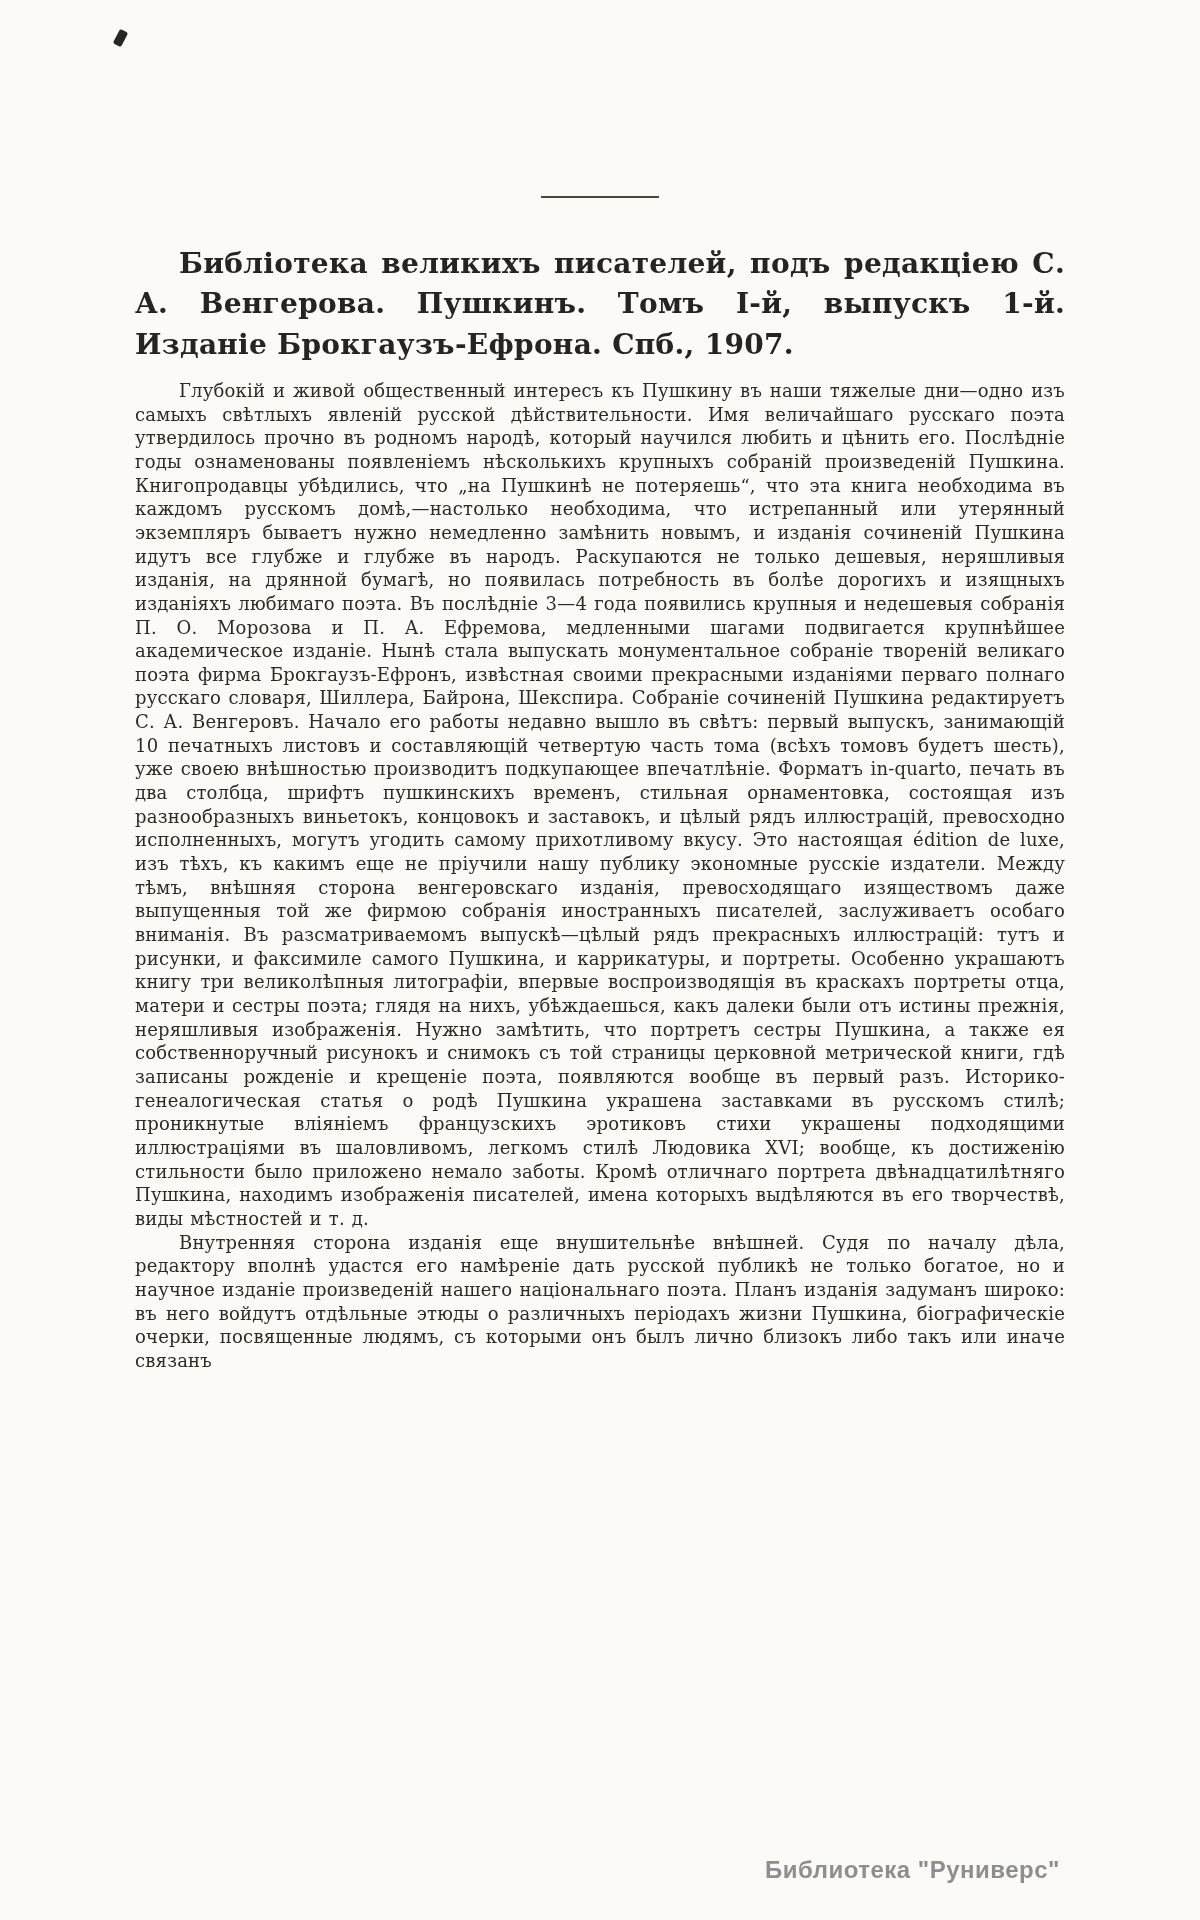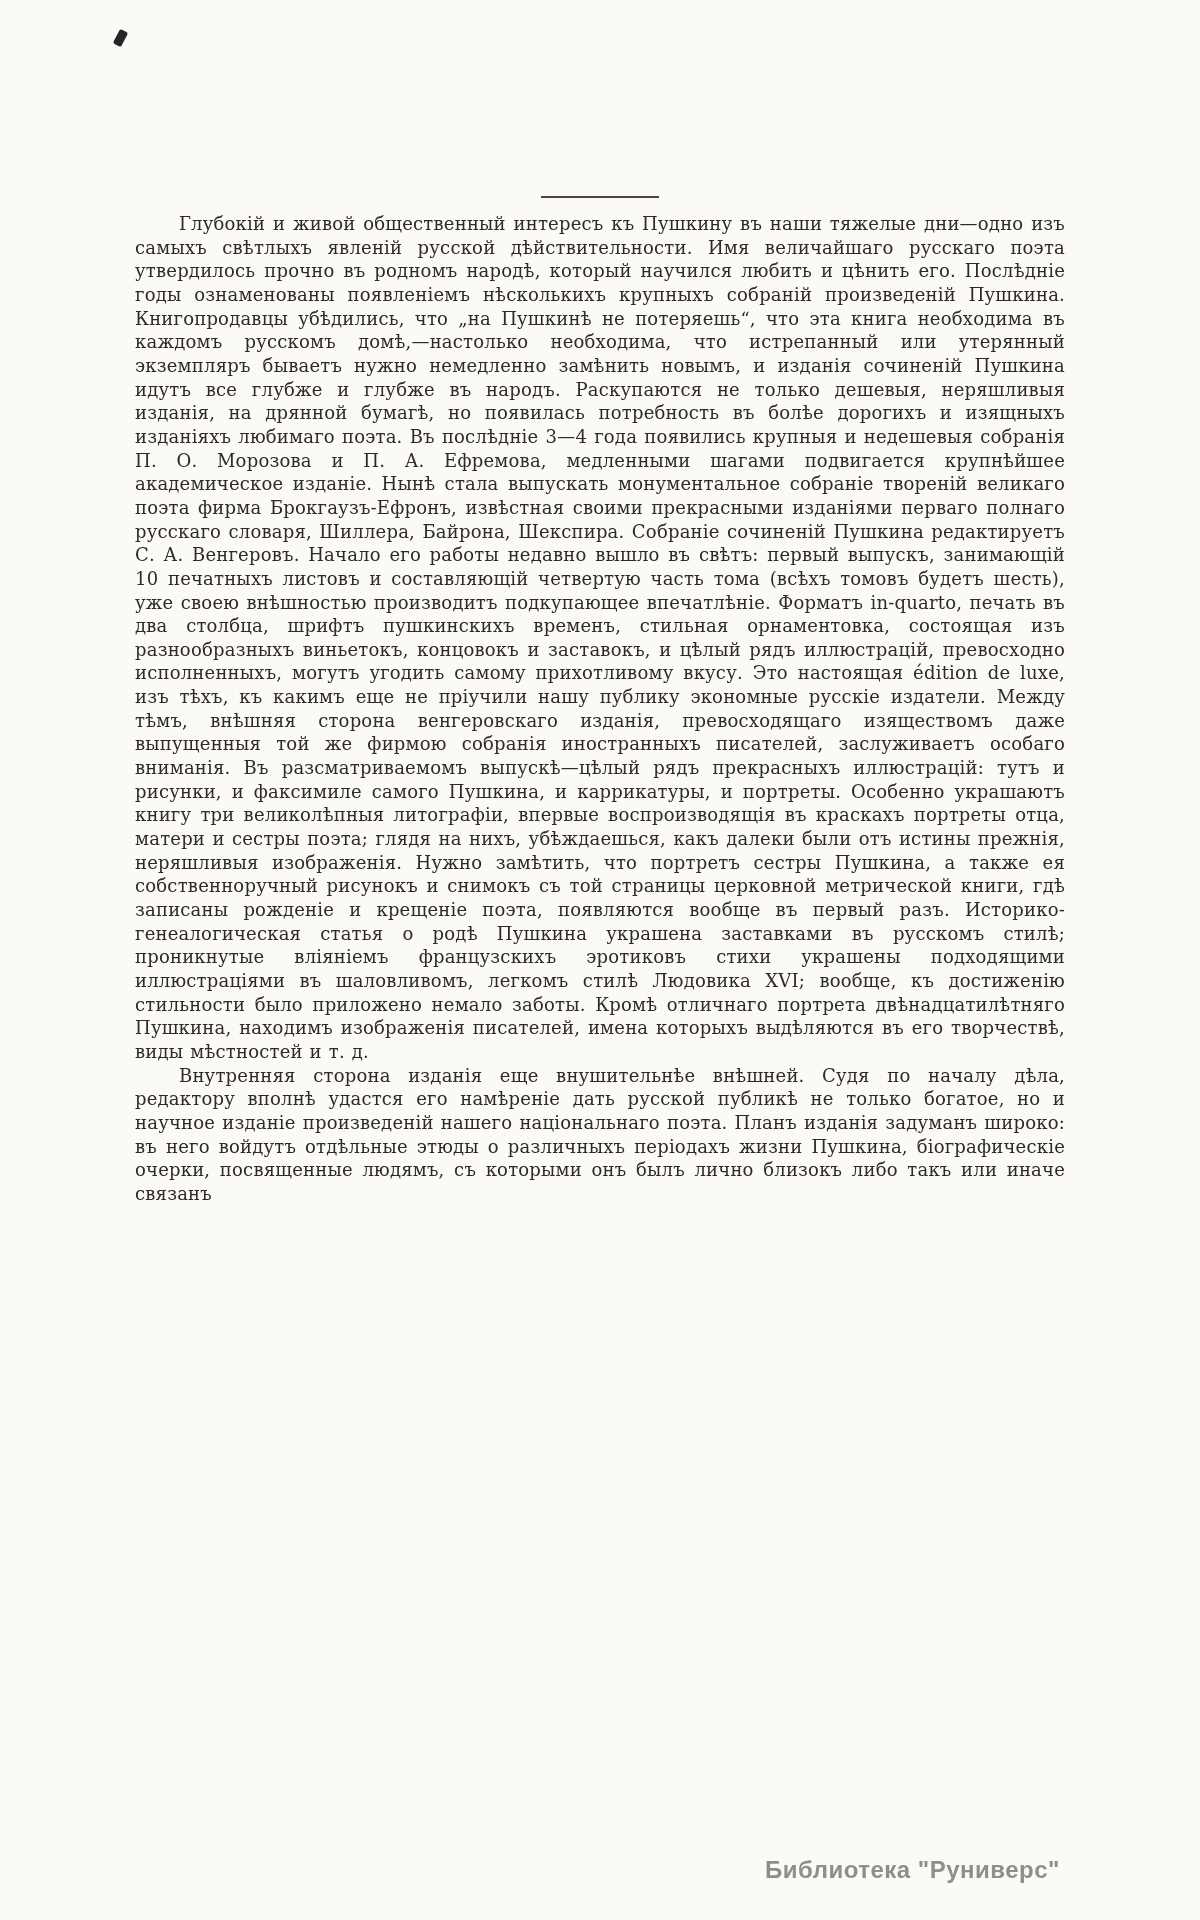--- a/index.html
+++ b/index.html
@@ -74,19 +74,20 @@
 </style>
 </head>
 <body>
 
 <div class="scan-artifact"></div>
 
 <div class="page">
 
   <div class="rule"></div>
 
+  <p class="heading">Библіотека великихъ писателей, подъ редакціею С. А. Венгерова. Пушкинъ. Томъ I-й, выпускъ 1-й. Изданіе Брокгаузъ-Ефрона. Спб., 1907.</p>
 
   <p class="body-para first">Глубокій и живой общественный интересъ къ Пушкину въ наши тяжелые дни—одно изъ самыхъ свѣтлыхъ явленій русской дѣйствительности. Имя величайшаго русскаго поэта утвердилось прочно въ родномъ народѣ, который научился любить и цѣнить его. Послѣдніе годы ознаменованы появленіемъ нѣсколькихъ крупныхъ собраній произведеній Пушкина. Книгопродавцы убѣдились, что „на Пушкинѣ не потеряешь“, что эта книга необходима въ каждомъ русскомъ домѣ,—настолько необходима, что истрепанный или утерянный экземпляръ бываетъ нужно немедленно замѣнить новымъ, и изданія сочиненій Пушкина идутъ все глубже и глубже въ народъ. Раскупаются не только дешевыя, неряшливыя изданія, на дрянной бумагѣ, но появилась потребность въ болѣе дорогихъ и изящныхъ изданіяхъ любимаго поэта. Въ послѣдніе 3—4 года появились крупныя и недешевыя собранія П. О. Морозова и П. А. Ефремова, медленными шагами подвигается крупнѣйшее академическое изданіе. Нынѣ стала выпускать монументальное собраніе твореній великаго поэта фирма Брокгаузъ-Ефронъ, извѣстная своими прекрасными изданіями перваго полнаго русскаго словаря, Шиллера, Байрона, Шекспира. Собраніе сочиненій Пушкина редактируетъ С. А. Венгеровъ. Начало его работы недавно вышло въ свѣтъ: первый выпускъ, занимающій 10 печатныхъ листовъ и составляющій четвертую часть тома (всѣхъ томовъ будетъ шесть), уже своею внѣшностью производитъ подкупающее впечатлѣніе. Форматъ in-quarto, печать въ два столбца, шрифтъ пушкинскихъ временъ, стильная орнаментовка, состоящая изъ разнообразныхъ виньетокъ, концовокъ и заставокъ, и цѣлый рядъ иллюстрацій, превосходно исполненныхъ, могутъ угодить самому прихотливому вкусу. Это настоящая édition de luxe, изъ тѣхъ, къ какимъ еще не пріучили нашу публику экономные русскіе издатели. Между тѣмъ, внѣшняя сторона венгеровскаго изданія, превосходящаго изяществомъ даже выпущенныя той же фирмою собранія иностранныхъ писателей, заслуживаетъ особаго вниманія. Въ разсматриваемомъ выпускѣ—цѣлый рядъ прекрасныхъ иллюстрацій: тутъ и рисунки, и факсимиле самого Пушкина, и каррикатуры, и портреты. Особенно украшаютъ книгу три великолѣпныя литографіи, впервые воспроизводящія въ краскахъ портреты отца, матери и сестры поэта; глядя на нихъ, убѣждаешься, какъ далеки были отъ истины прежнія, неряшливыя изображенія. Нужно замѣтить, что портретъ сестры Пушкина, а также ея собственноручный рисунокъ и снимокъ съ той страницы церковной метрической книги, гдѣ записаны рожденіе и крещеніе поэта, появляются вообще въ первый разъ. Историко-генеалогическая статья о родѣ Пушкина украшена заставками въ русскомъ стилѣ; проникнутые вліяніемъ французскихъ эротиковъ стихи украшены подходящими иллюстраціями въ шаловливомъ, легкомъ стилѣ Людовика XVI; вообще, къ достиженію стильности было приложено немало заботы. Кромѣ отличнаго портрета двѣнадцатилѣтняго Пушкина, находимъ изображенія писателей, имена которыхъ выдѣляются въ его творчествѣ, виды мѣстностей и т. д.</p>
 
   <p class="body-para">Внутренняя сторона изданія еще внушительнѣе внѣшней. Судя по началу дѣла, редактору вполнѣ удастся его намѣреніе дать русской публикѣ не только богатое, но и научное изданіе произведеній нашего національнаго поэта. Планъ изданія задуманъ широко: въ него войдутъ отдѣльные этюды о различныхъ періодахъ жизни Пушкина, біографическіе очерки, посвященные людямъ, съ которыми онъ былъ лично близокъ либо такъ или иначе связанъ</p>
 </div>
 
 <div class="watermark">Библиотека "Руниверс"</div>
 
 </body></html>

